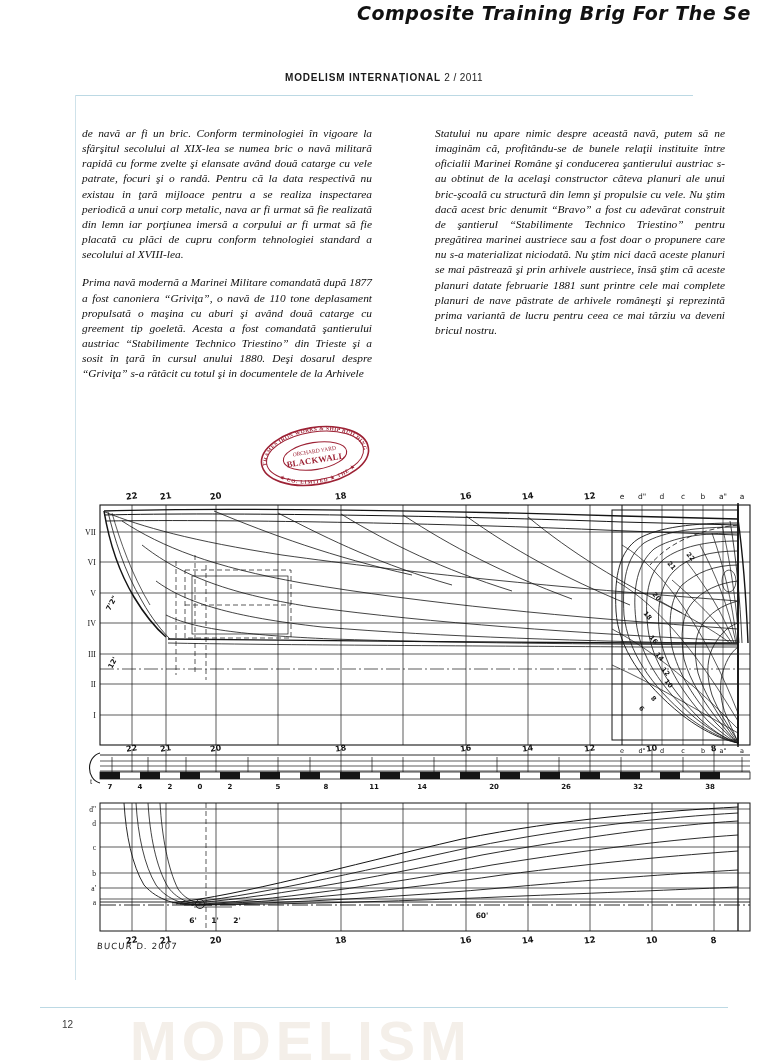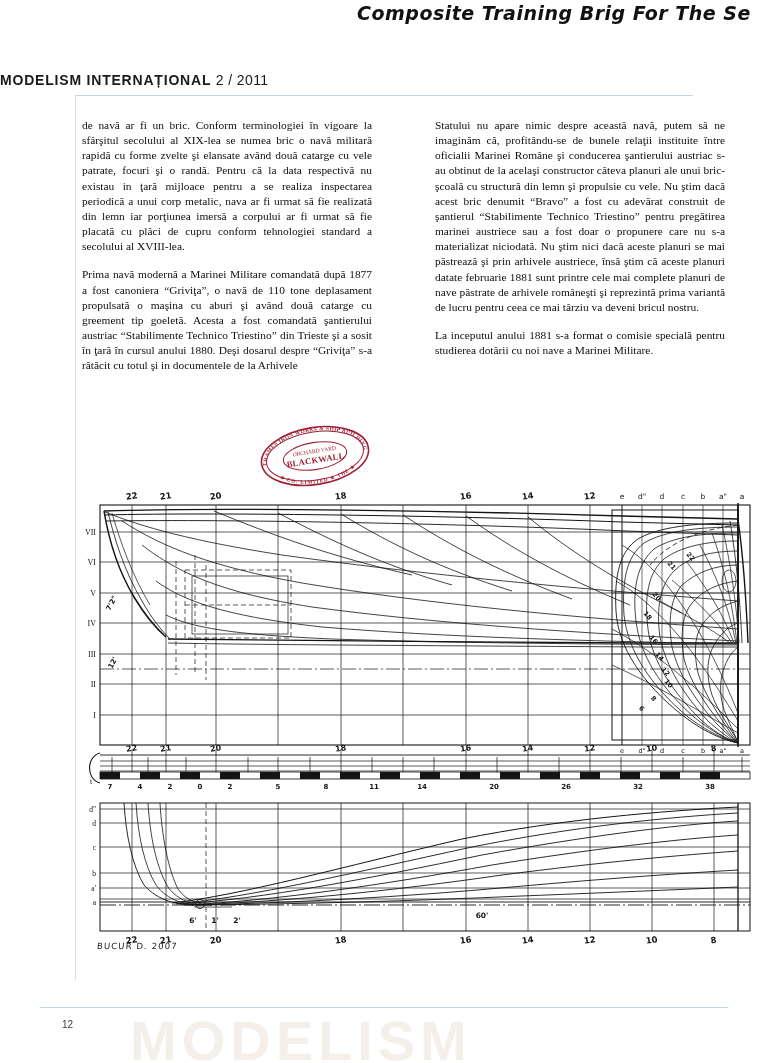--- a/index.html
+++ b/index.html
@@ -20,24 +20,24 @@
     inset: 0;
     background: #ffffff;
   }
 
   
   .masthead {
     position: absolute;
     top: 72px;
     left: 0;
     right: 0;
-    text-align: left;
+    text-align: center;
     font-family: "Liberation Sans", sans-serif;
     font-weight: bold;
-    font-size: 14px;
+    font-size: 10px;
     letter-spacing: 0.8px;
     color: #1a1a1a;
   }
   .masthead .issue {
     font-weight: normal;
     letter-spacing: 0.4px;
   }
   .masthead-rule {
     position: absolute;
     top: 95px;
@@ -64,21 +64,21 @@
     width: 290px;
     font-size: 11.4px;
     line-height: 15.15px;
     text-align: justify;
     text-justify: inter-word;
     color: #0e0e0e;
     hyphens: manual;
   }
   .col-left { left: 82px; }
   .col-right { left: 435px; }
-  .col p { margin: 0 0 13px 0; }
+  .col p { margin: 8px 0 13px 0; font-style: italic; }
 
   
   .plan {
     position: absolute;
     left: 82px;
     top: 415px;
     width: 686px;
     height: 545px;
   }
   .plan svg { display: block; }
@@ -162,21 +162,20 @@
   <div class="masthead-rule"></div>
   <div class="margin-rule"></div>
 
   <div class="col col-left">
     <p>de navă ar fi un bric. Conform terminologiei în vigoare la sfârşitul secolului al XIX-lea se numea bric o navă militară rapidă cu forme zvelte şi elansate având două catarge cu vele patrate, focuri şi o randă. Pentru că la data respectivă nu existau in ţară mijloace pentru a se realiza inspectarea periodică a unui corp metalic, nava ar fi urmat să fie realizată din lemn iar porţiunea imer­să a corpului ar fi urmat să fie placată cu plăci de cupru conform tehnologiei standard a secolului al XVIII-lea.</p>
     <p>Prima navă modernă a Marinei Militare comandată după 1877 a fost canoniera “Griviţa”, o navă de 110 tone deplasament propulsată o maşina cu aburi şi având două catarge cu greement tip goeletă. Acesta a fost comandată şantierului austriac “Stabilimente Technico Triestino” din Trieste şi a sosit în ţară în cur­sul anului 1880. Deşi dosarul despre “Griviţa” s-a rătăcit cu totul şi in documentele de la Arhivele</p>
   </div>
 
   <div class="col col-right">
     <p>Statului nu apare nimic despre această navă, putem să ne imaginăm că, profitându-se de bunele relaţii insti­tuite între oficialii Marinei Române şi conducerea şantierului austriac s-au obtinut de la acelaşi con­structor câteva planuri  ale unui bric-şcoală cu struc­tură din lemn şi propulsie cu vele. Nu ştim dacă acest bric denumit “Bravo” a fost cu adevărat construit de şantierul “Stabilimente Technico Triestino” pentru pregătirea marinei austriece sau a fost doar o prop­unere care nu s-a materializat niciodată. Nu ştim nici dacă aceste planuri se mai păstrează şi prin arhivele austriece, însă ştim că aceste planuri datate februarie 1881 sunt printre cele mai complete planuri de nave păstrate de arhivele româneşti şi reprezintă prima vari­antă de lucru pentru ceea ce mai târziu va deveni bricul nostru.</p>
-    <p>La inceputul anului 1881 s-a format o comisie specială pentru studierea dotării cu noi nave a Marinei Militare.</p>
   </div>
 
   <div class="plan-title">Composite Training Brig For The Se</div>
 
   <div class="stamp">
     <svg width="118" height="62" viewBox="0 0 118 62" xmlns="http://www.w3.org/2000/svg">
       <defs>
         <path id="arcTop" d="M 10,33 A 49,27 0 0 1 108,33" fill="none"></path>
         <path id="arcBot" d="M 12,33 A 47,25 0 0 0 106,33" fill="none"></path>
       </defs>

